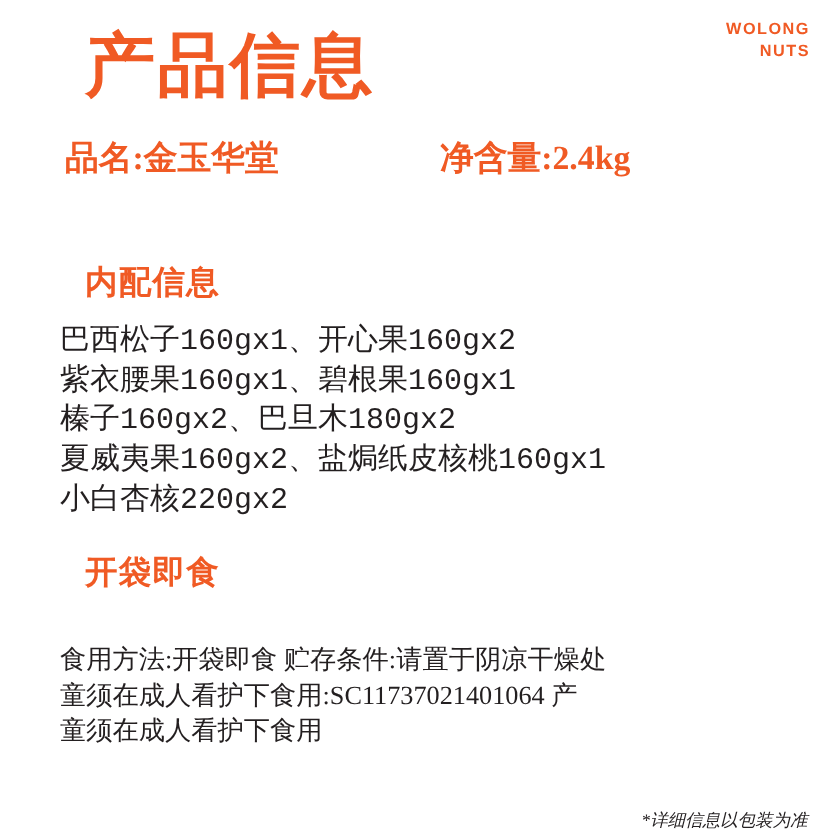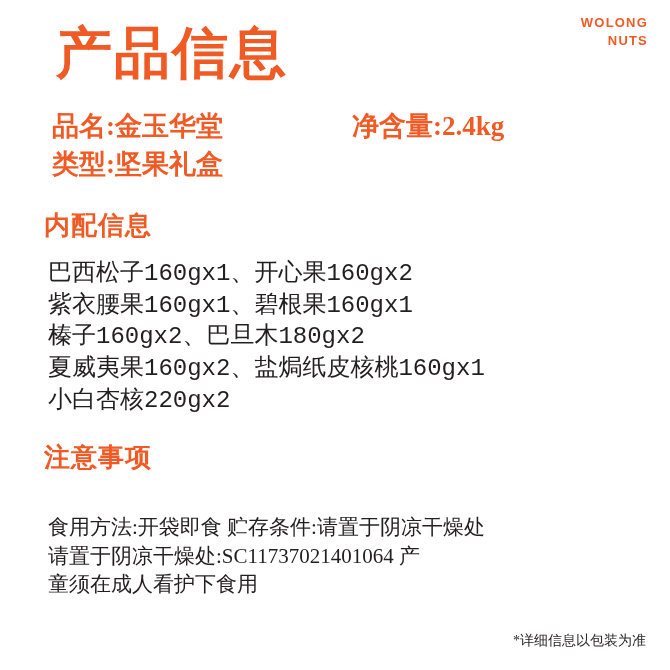--- a/index.html
+++ b/index.html
@@ -30,21 +30,21 @@
     font-family: "Liberation Sans", sans-serif;
     font-weight: bold;
     font-size: 13px;
     letter-spacing: 1.2px;
     line-height: 1.35;
     margin-left: 44px;
   }
 
   .title {
     position: absolute;
-    left: 56px;
+    left: 68px;
     top: 24px;
     color: #f05a24;
     font-size: 56px;
     font-weight: bold;
     letter-spacing: 2px;
     line-height: 1.05;
     font-family: "Liberation Serif", "DejaVu Serif", serif;
   }
 
   .meta {
@@ -64,21 +64,21 @@
   .meta-left {
     width: 300px;
     flex: 0 0 300px;
   }
   .meta-right {
     flex: 1 1 auto;
   }
 
   .section-head {
     position: absolute;
-    left: 44px;
+    left: 68px;
     color: #f05a24;
     font-size: 26px;
     font-weight: bold;
     letter-spacing: 1px;
   }
   .section-head.inner { top: 208px; }
   .section-head.other { top: 440px; }
 
   .body-list {
     position: absolute;
@@ -100,61 +100,58 @@
     color: #231f20;
     font-size: 21px;
     line-height: 1.36;
     margin-top: 26px;
   }
   .other-info div { white-space: nowrap; }
 
   .footnote {
     position: absolute;
     right: 24px;
-    bottom: 20px;
+    bottom: 4px;
     color: #231f20;
     font-size: 14px;
+    font-style: italic;
   }
 </style>
 </head>
 <body>
 
 <div class="page">
 
   <div class="brand">
     <div>WOLONG</div>
     <div>NUTS</div>
   </div>
 
   <div class="title">产品信息</div>
 
   <div class="meta">
     <div class="meta-row">
       <span class="meta-left">品名:金玉华堂</span>
       <span class="meta-right">净含量:2.4kg</span>
     </div>
-    <div class="meta-row">
-      <span class="meta-left">类型:坚果礼盒</span>
-      <span class="meta-right"></span>
-    </div>
   </div>
 
   <div class="section-head inner">内配信息</div>
 
   <div class="body-list">
     <div>巴西松子160gx1、开心果160gx2</div>
     <div>紫衣腰果160gx1、碧根果160gx1</div>
     <div>榛子160gx2、巴旦木180gx2</div>
     <div>夏威夷果160gx2、盐焗纸皮核桃160gx1</div>
     <div>小白杏核220gx2</div>
   </div>
 
-  <div class="section-head other">注意事项</div>
+  <div class="section-head other">开袋即食</div>
 
   <div class="other-info">
     <div>食用方法:开袋即食 贮存条件:请置于阴凉干燥处</div>
-    <div>请置于阴凉干燥处:SC11737021401064 产</div>
+    <div>童须在成人看护下食用:SC11737021401064 产</div>
     <div>童须在成人看护下食用</div>
   </div>
 
   <div class="footnote">*详细信息以包装为准</div>
 
 </div>
 
 </body></html>

